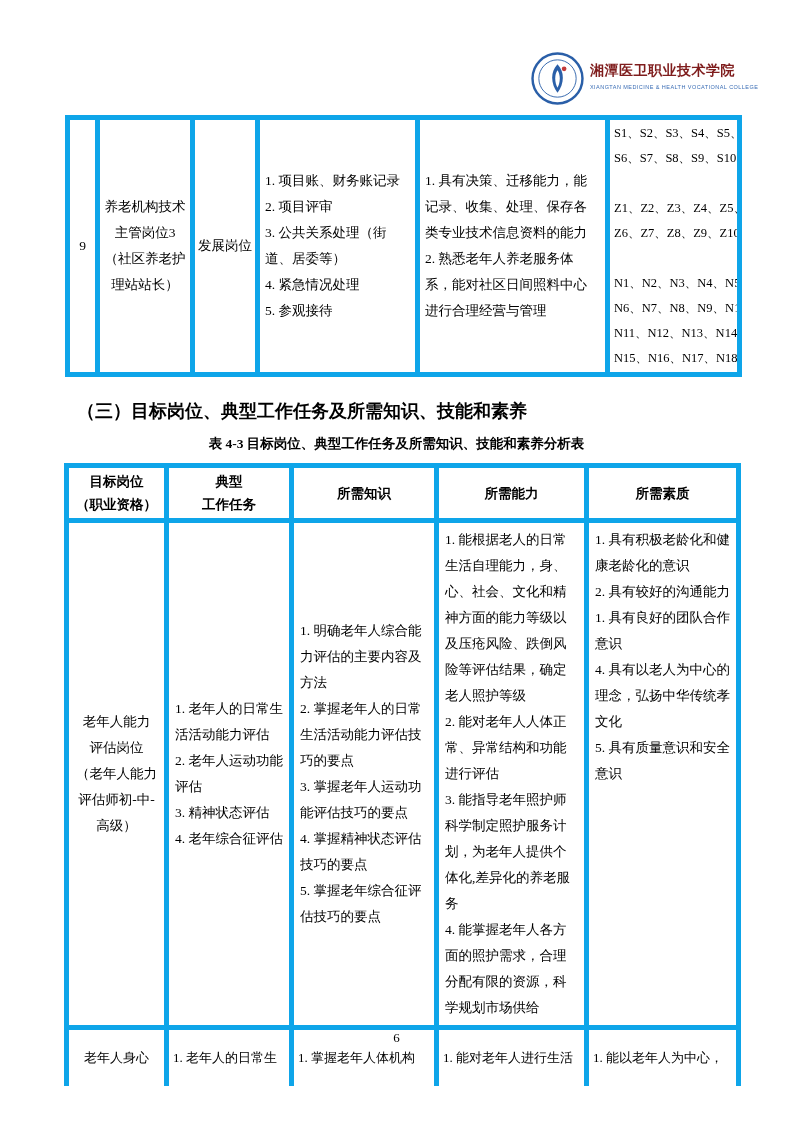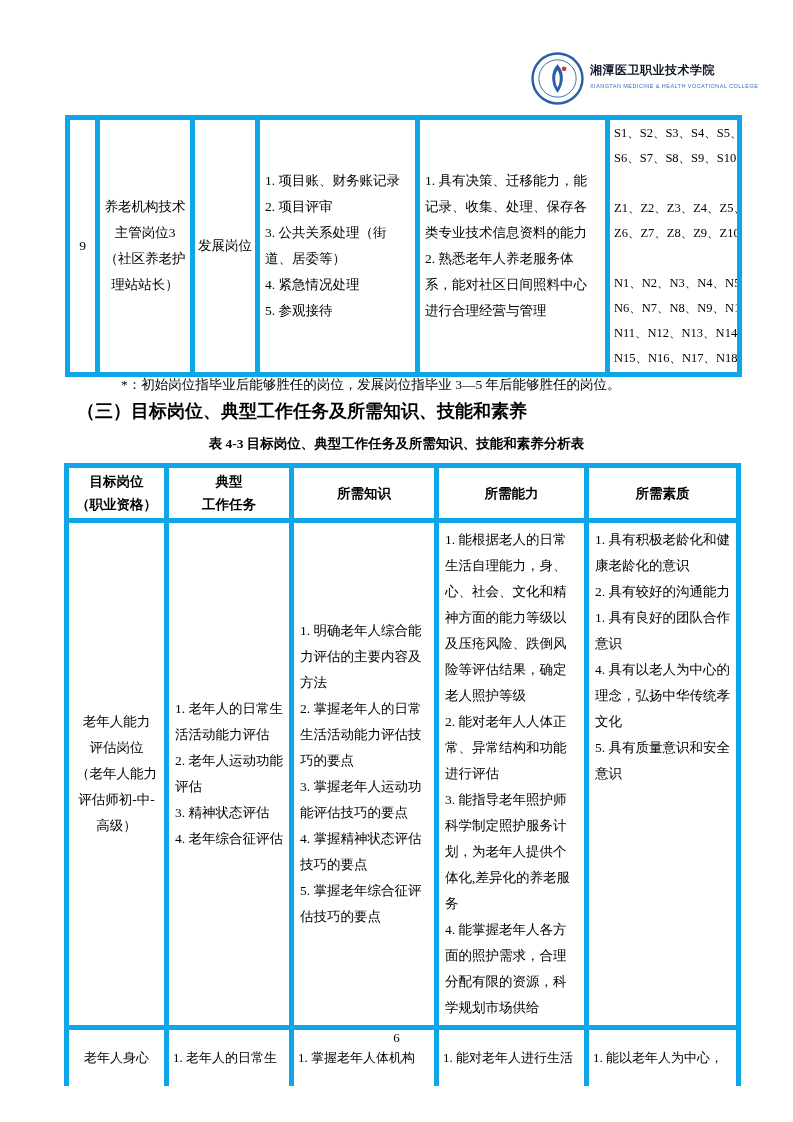--- a/index.html
+++ b/index.html
@@ -8,21 +8,21 @@
     position:relative; width:793px; height:1122px; background:#fff;
     font-family:"Liberation Serif","DejaVu Serif",serif; color:#000;
     overflow:hidden;
   }
 
   
   .logo { position:absolute; left:531px; top:52px; display:flex; align-items:flex-start; }
   .emblem { width:53px; height:53px; flex:0 0 auto; }
   .logo-text { margin-left:6px; padding-top:10px; }
   .logo-cn {
-    color:#0f172a; font-weight:bold; font-size:12px; letter-spacing:0.5px;
+    color:#7f1d1d; font-weight:bold; font-size:14px; letter-spacing:0.5px;
     white-space:nowrap;
   }
   .logo-en {
     color:#3a6db5; font-size:5.5px; letter-spacing:0.45px; white-space:nowrap;
     margin-top:4px; font-family:"Liberation Sans",sans-serif;
   }
 
   
   table { border-collapse:collapse; table-layout:fixed; }
   td, th { border:5px solid #0ea5e9;font-family:Liberation Serif, serif; }
@@ -116,21 +116,20 @@
 Z6、Z7、Z8、Z9、Z10
 
 N1、N2、N3、N4、N5、
 N6、N7、N8、N9、N10、
 N11、N12、N13、N14、
 N15、N16、N17、N18</td>
     </tr>
   </tbody>
     </table>
 
-  <p class="footnote">*：初始岗位指毕业后能够胜任的岗位，发展岗位指毕业 3—5 年后能够胜任的岗位。</p>
 
   <h3 class="sec-heading">（三）目标岗位、典型工作任务及所需知识、技能和素养</h3>
   <p class="tbl-caption">表 4-3 目标岗位、典型工作任务及所需知识、技能和素养分析表</p>
 
   <table class="t2">
     <colgroup>
       <col style="width:100px">
         <col style="width:125px">
         <col style="width:145px">
       <col style="width:150px">

